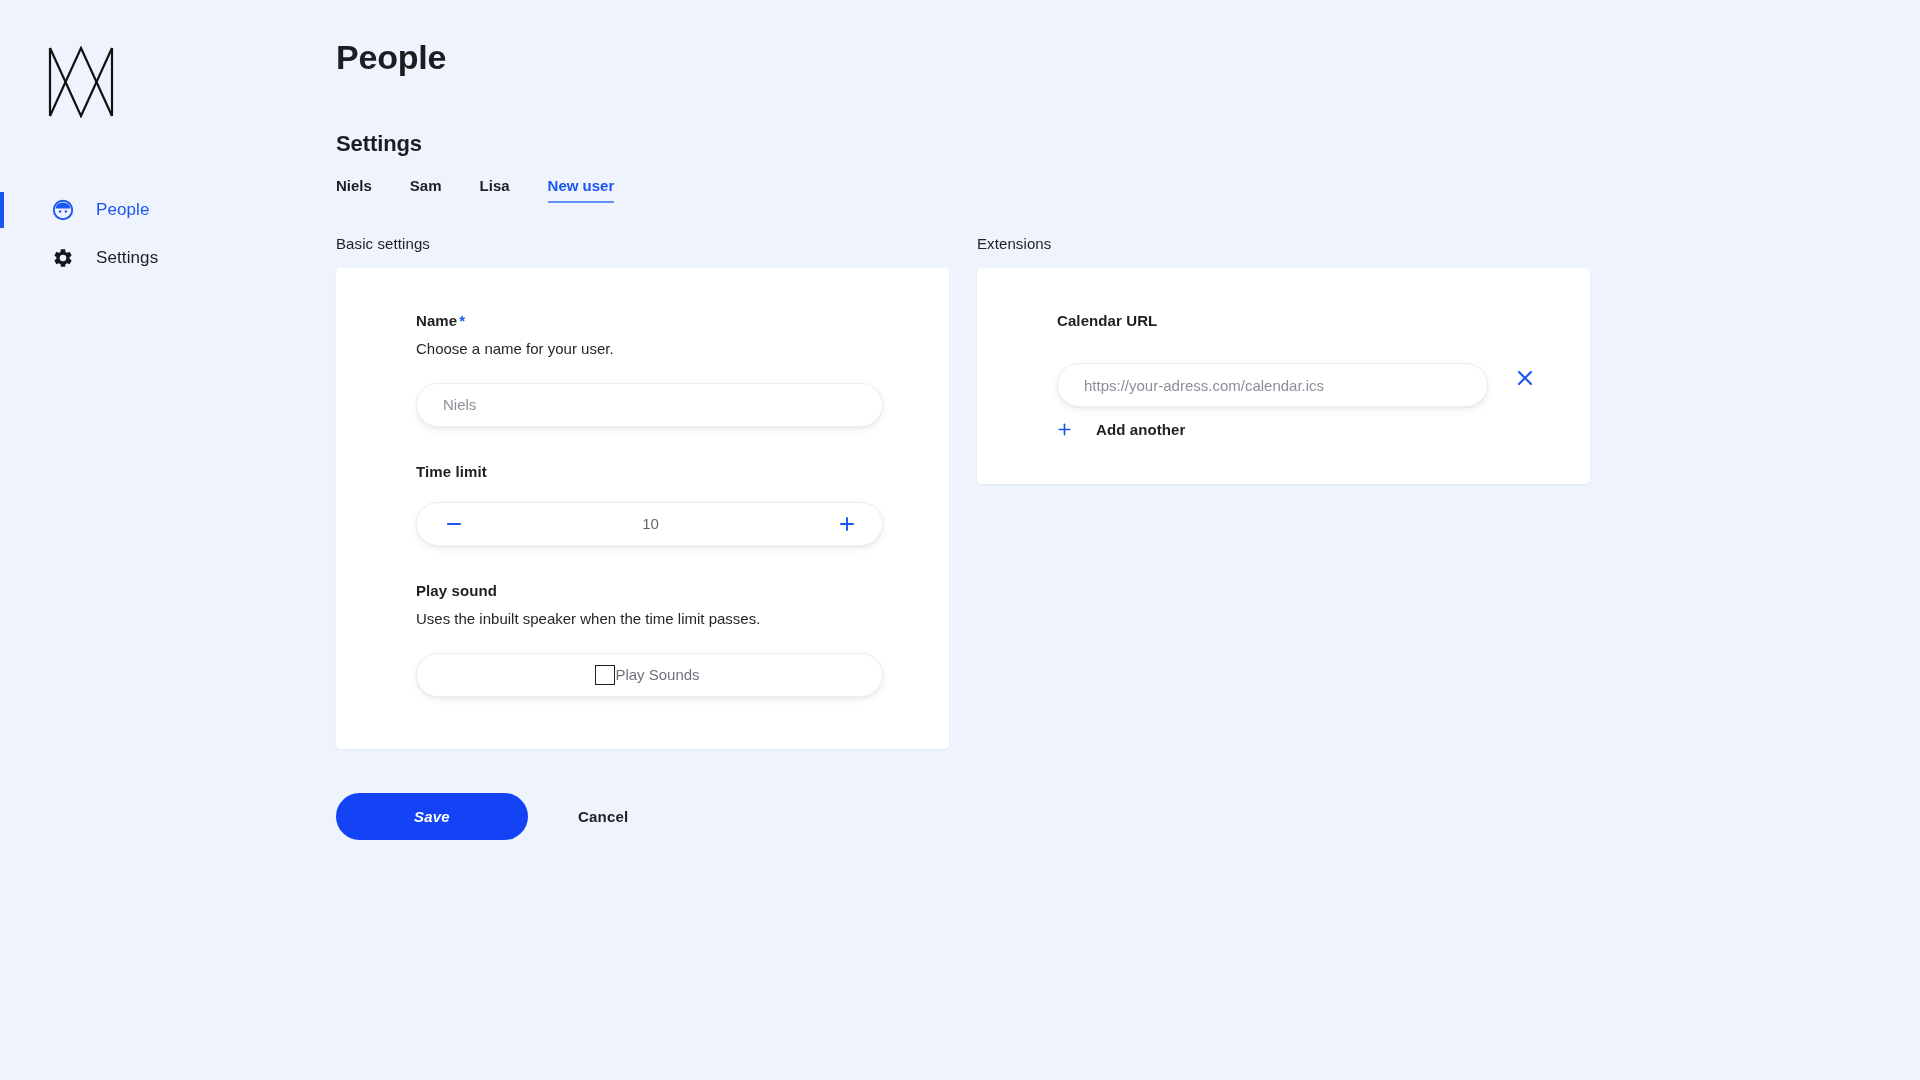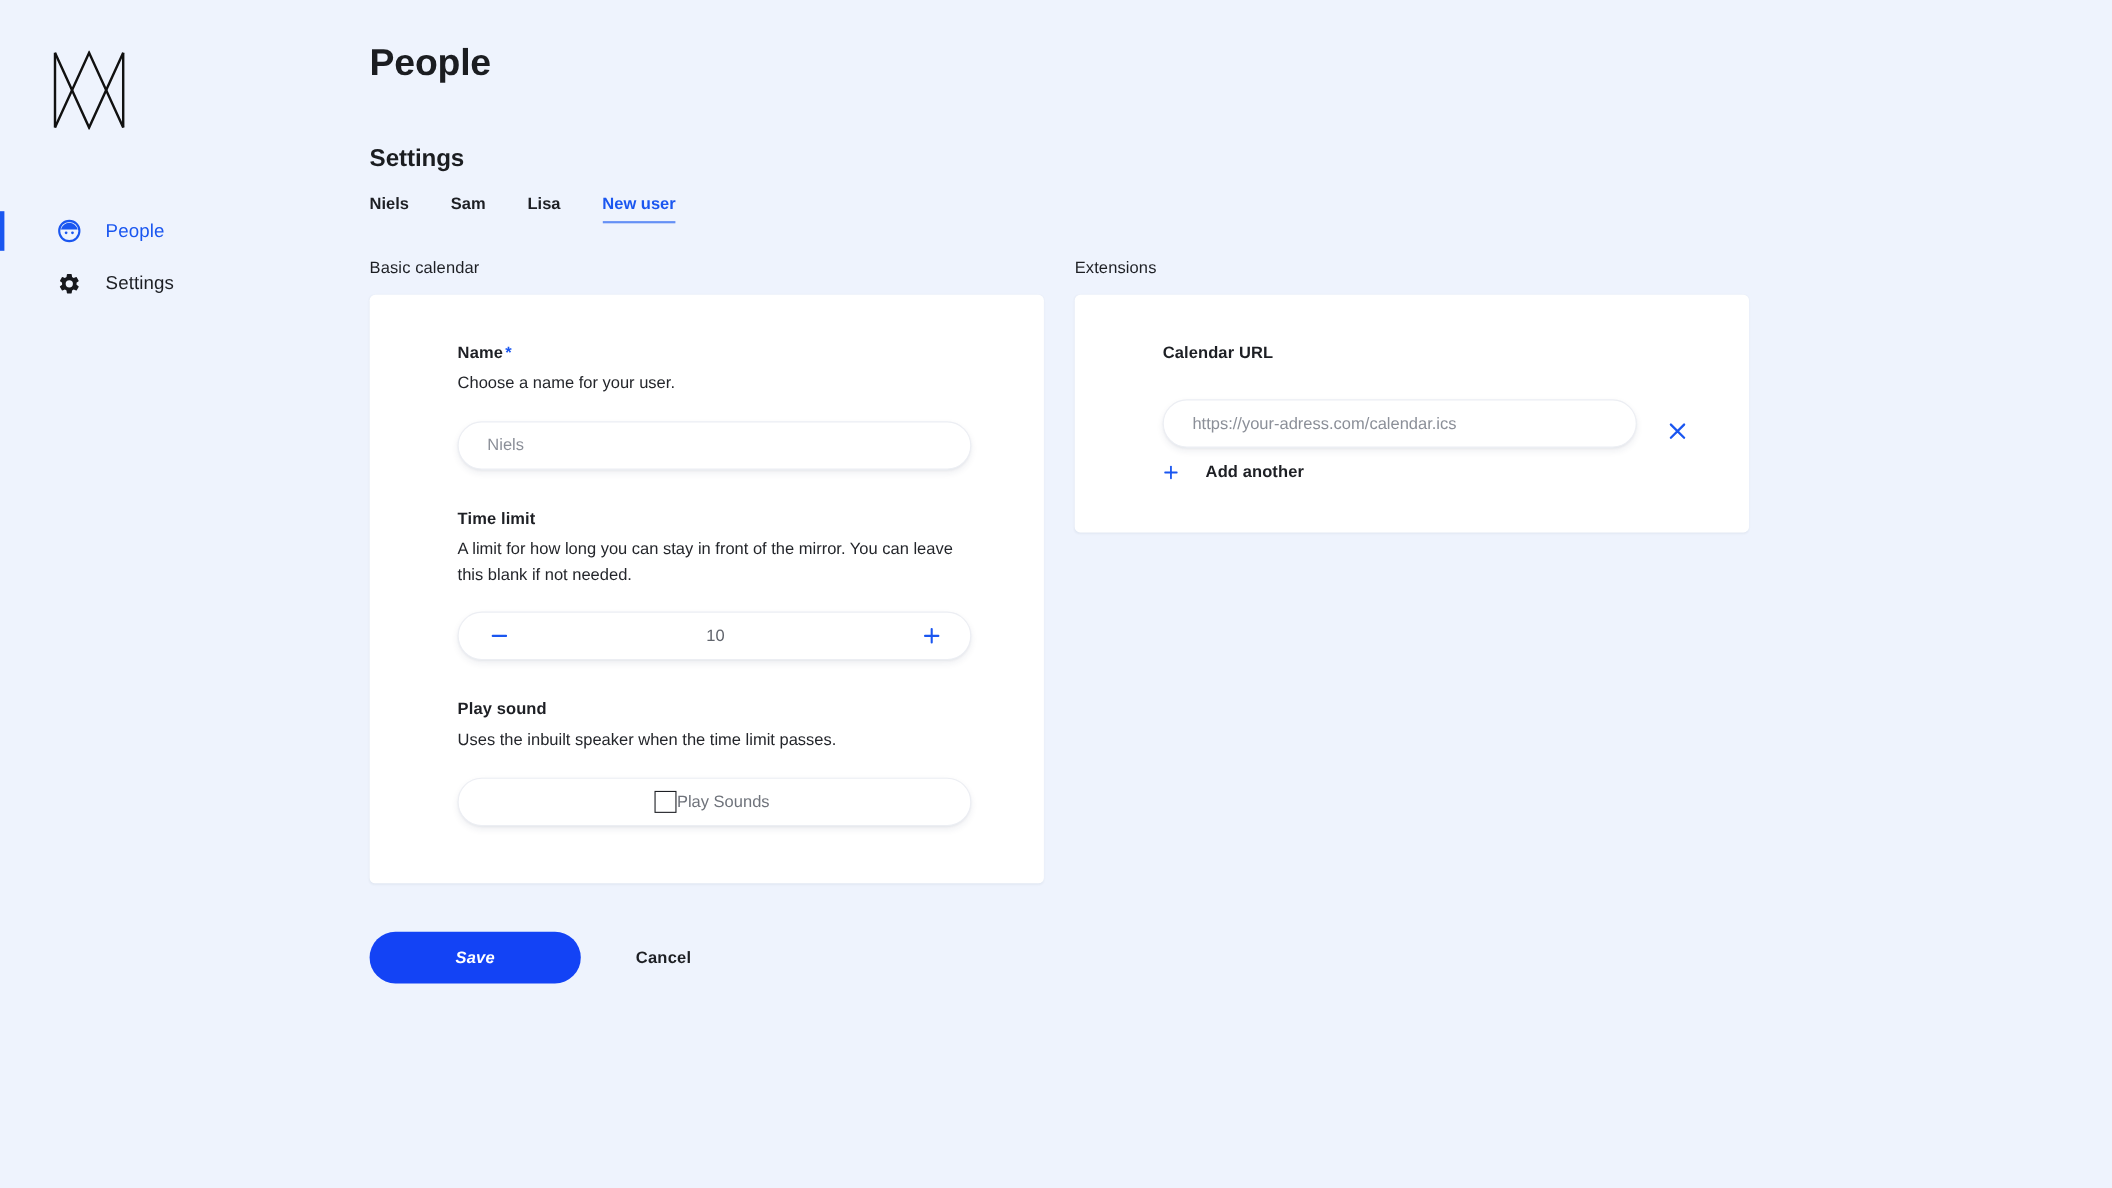--- a/index.html
+++ b/index.html
@@ -227,21 +227,21 @@
   }
 
   .checkbox-label {
     font-size: 15px;
     color: #6f737b;
   }
 
   
   .url-row {
     display: flex;
-    align-items: flex-end;
+    align-items: flex-start;
     gap: 22px;
     margin-top: 34px;
   }
 
   .url-row .pill { margin-top: 0; flex: 1 1 auto; }
 
   .remove-btn {
     width: 30px;
     height: 30px;
     display: flex;
@@ -356,35 +356,34 @@
     <div class="tabs">
       <div class="tab">Niels</div>
       <div class="tab">Sam</div>
       <div class="tab">Lisa</div>
       <div class="tab active">New user</div>
     </div>
 
     <div class="columns">
 
       <section class="col-left">
-        <div class="col-label">Basic calendar</div>
+        <div class="col-label">Basic settings</div>
 
         <div class="card">
 
           <div class="field">
             <div class="field-label">
               <span>Name</span><span class="req">*</span>
             </div>
             <div class="field-desc">Choose a name for your user.</div>
             <div class="pill">Niels</div>
           </div>
 
           <div class="field">
             <div class="field-label">Time limit</div>
-            <div class="field-desc">A limit for how long you can stay in front of the mirror. You can leave this blank if not needed.</div>
             <div class="pill stepper">
               <span class="stepper-btn">
                 <svg width="18" height="18" viewBox="0 0 18 18" xmlns="http://www.w3.org/2000/svg">
                   <rect x="2" y="8.1" width="14" height="1.9" rx="0.9" fill="#1a56f0"></rect>
                 </svg>
               </span>
               <span class="stepper-value">10</span>
               <span class="stepper-btn">
                 <svg width="18" height="18" viewBox="0 0 18 18" xmlns="http://www.w3.org/2000/svg">
                   <rect x="2" y="8.1" width="14" height="1.9" rx="0.9" fill="#1a56f0"></rect>

